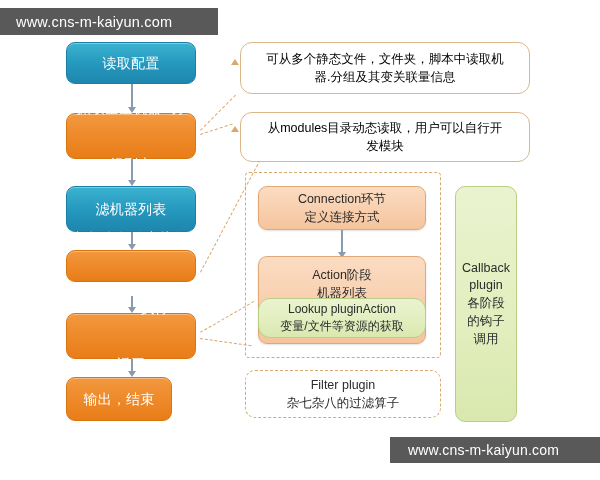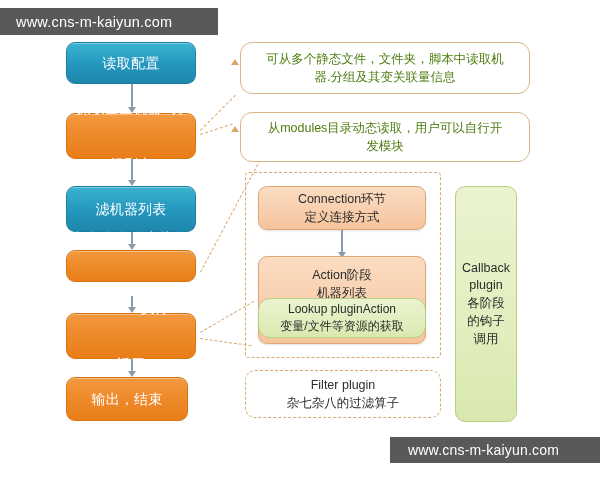--- a/index.html
+++ b/index.html
@@ -79,21 +79,21 @@
     position: absolute;
     box-sizing: border-box;
     background: #ffffff;
     border: 1.6px solid #d9b78a;
     border-radius: 12px;
     display: flex;
     flex-direction: column;
     align-items: center;
     justify-content: center;
     text-align: center;
-    color: #4d7c0f;
+    color: #000000;
     font-size: 12.5px;
     line-height: 1.45;
   }
 
   
   .stage {
     position: absolute;
     box-sizing: border-box;
     background: linear-gradient(180deg, #fbdcc2 0%, #f8cfae 55%, #f5c49c 100%);
     border: 1px solid #e0a875;
@@ -214,21 +214,21 @@
   <div class="node orange" style="left:66px; top:250px; width:130px; height:32px;">
     <span class="ln">根据参数确定执行</span>
     <span class="ln">抓取全量机器</span>
   </div>
 
   <div class="node orange" style="left:66px; top:313px; width:130px; height:46px;">
     <span class="ln">Runner执行</span>
     <span class="ln">返回</span>
   </div>
 
-  <div class="node orange" style="left:66px; top:377px; width:122px; height:44px;">
+  <div class="node orange" style="left:66px; top:377px; width:106px; height:44px;">
     <span class="ln">输出，结束</span>
   </div>
 
   <div class="varrow" style="left:131px; top:84px;">
     <div class="shaft" style="height:23px;"></div>
     <div class="head" style="top:23px;"></div>
   </div>
   <div class="varrow" style="left:131px; top:159px;">
     <div class="shaft" style="height:21px;"></div>
     <div class="head" style="top:21px;"></div>

